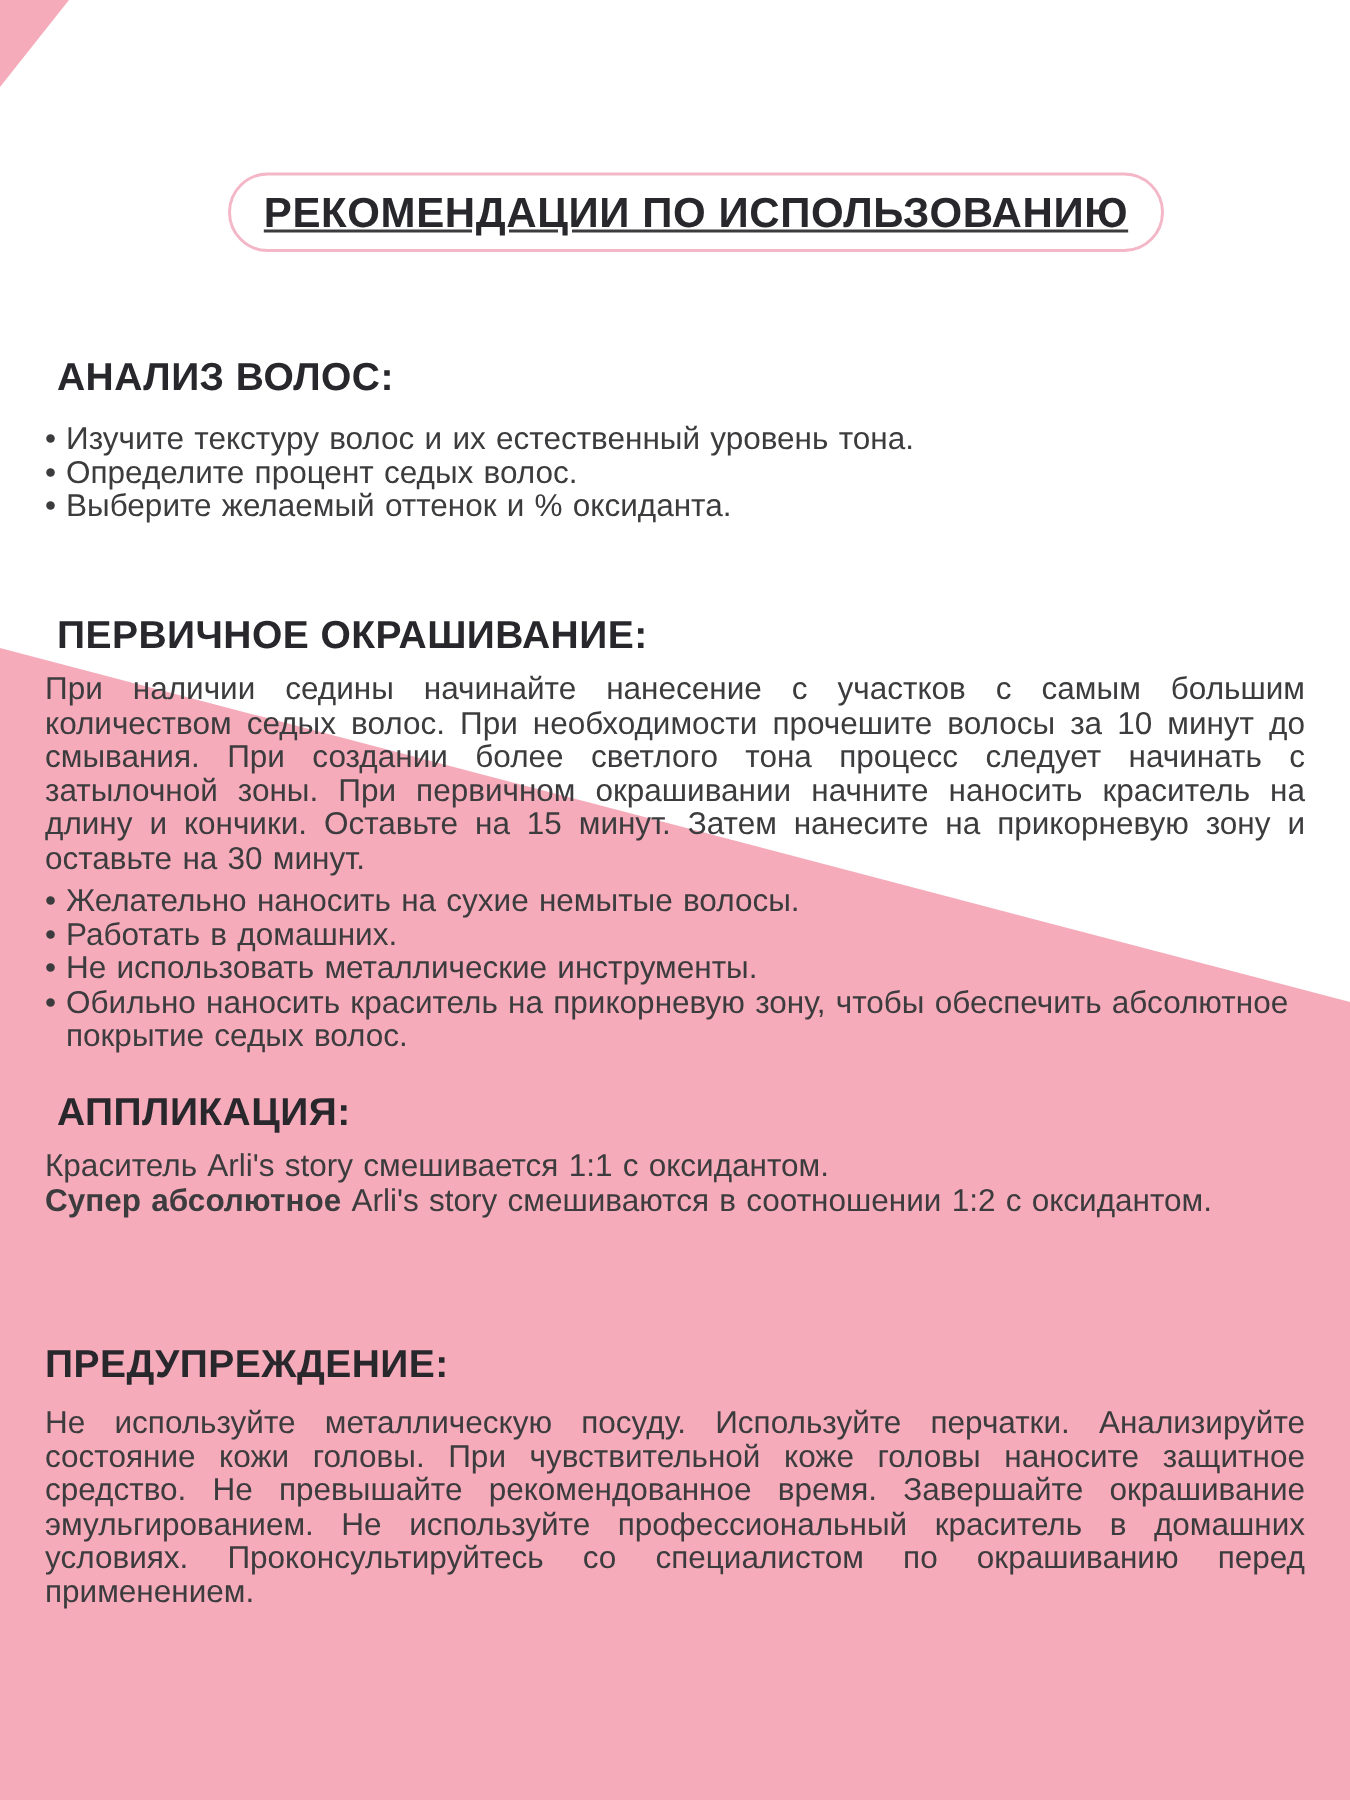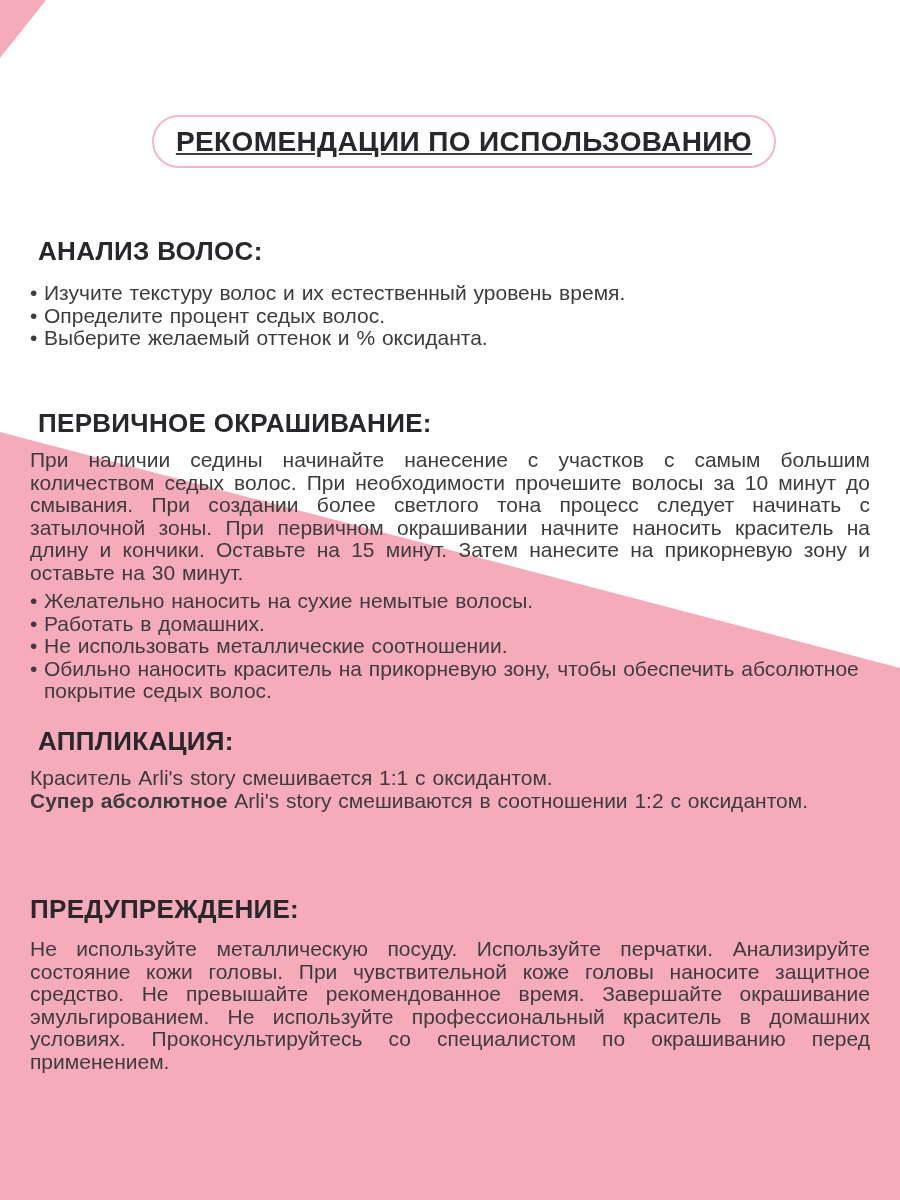--- a/index.html
+++ b/index.html
@@ -72,21 +72,21 @@
 
   <div class="title-pill">
     <div class="title">РЕКОМЕНДАЦИИ ПО ИСПОЛЬЗОВАНИЮ</div>
   </div>
 
   <div class="section sec-analysis">
     <h2 class="indent8">АНАЛИЗ ВОЛОС:</h2>
     <ul class="bullets body-text">
       <li>
         <span class="dot">•</span>
-        <span>Изучите текстуру волос и их естественный уровень время.</span>
+        <span>Изучите текстуру волос и их естественный уровень тона.</span>
       </li>
       <li>
         <span class="dot">•</span>
         <span>Определите процент седых волос.</span>
       </li>
       <li>
         <span class="dot">•</span>
         <span>Выберите желаемый оттенок и % оксиданта.</span>
       </li>
     </ul>
@@ -99,21 +99,21 @@
       <li>
         <span class="dot">•</span>
         <span>Желательно наносить на сухие немытые волосы.</span>
       </li>
       <li>
         <span class="dot">•</span>
         <span>Работать в домашних.</span>
       </li>
       <li>
         <span class="dot">•</span>
-        <span>Не использовать металлические соотношении.</span>
+        <span>Не использовать металлические инструменты.</span>
       </li>
       <li>
         <span class="dot">•</span>
         <span>Обильно наносить краситель на прикорневую зону, чтобы обеспечить абсолютное покрытие седых волос.</span>
       </li>
     </ul>
   </div>
 
   <div class="section sec-application">
     <h2 class="indent8">АППЛИКАЦИЯ:</h2>

